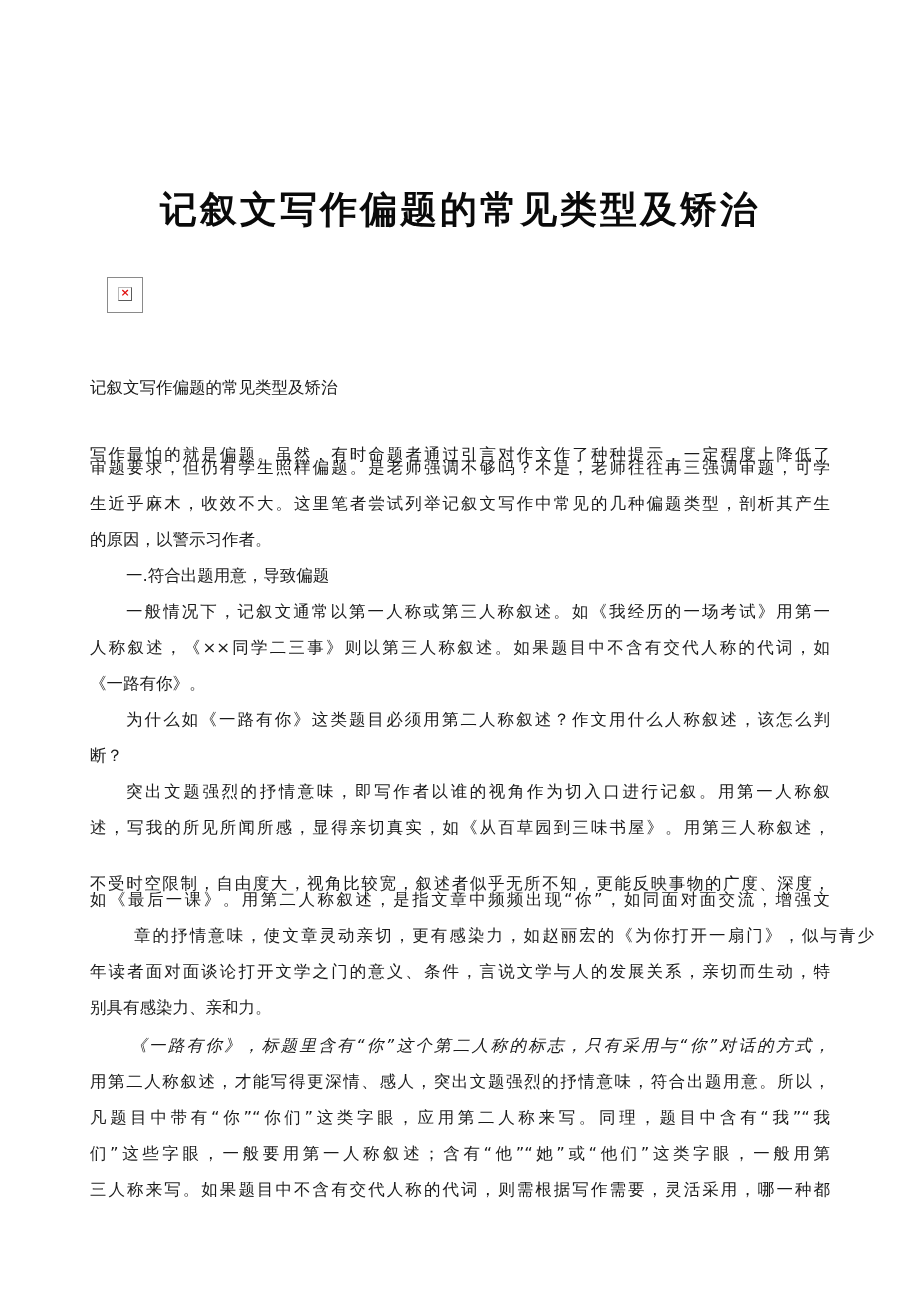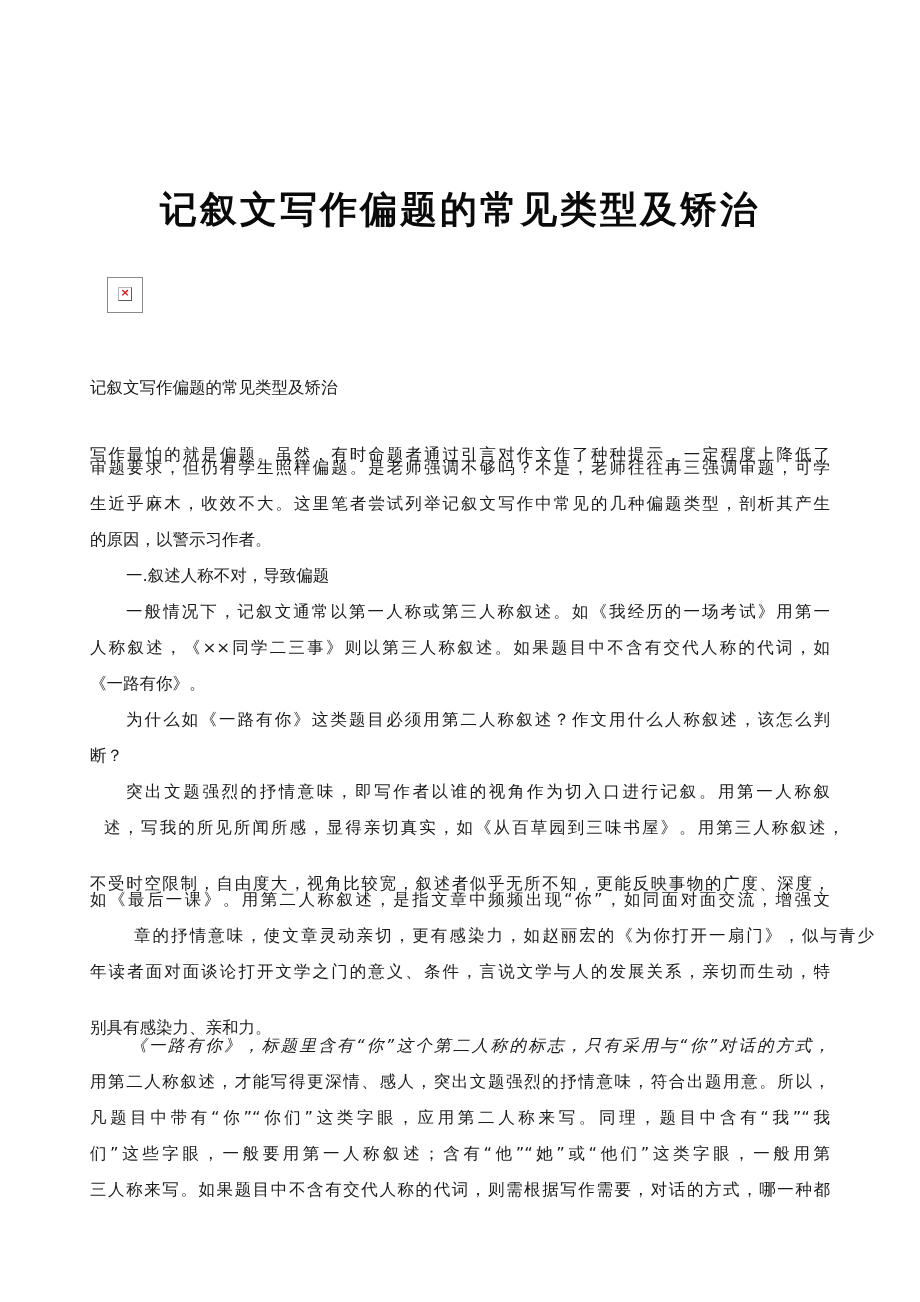--- a/index.html
+++ b/index.html
@@ -112,37 +112,37 @@
 
   <div class="body-text">
 
     <div class="line last" style="top:0px;">记叙文写作偏题的常见类型及矫治</div>
 
     <div class="line" style="top:44px;margin-top:23px;">写作最怕的就是偏题。虽然，有时命题者通过引言对作文作了种种提示，一定程度上降低了</div>
     <div class="line" style="top:80px;">审题要求，但仍有学生照样偏题。是老师强调不够吗？不是，老师往往再三强调审题，可学</div>
     <div class="line" style="top:116px;">生近乎麻木，收效不大。这里笔者尝试列举记叙文写作中常见的几种偏题类型，剖析其产生</div>
     <div class="line last" style="top:152px;">的原因，以警示习作者。</div>
 
-    <div class="line indent last" style="top:188px;">一.叙述人称不对，导致偏题</div>
+    <div class="line indent last" style="top:188px;">一.符合出题用意，导致偏题</div>
 
     <div class="line indent" style="top:224px;">一般情况下，记叙文通常以第一人称或第三人称叙述。如《我经历的一场考试》用第一</div>
     <div class="line" style="top:260px;">人称叙述，《××同学二三事》则以第三人称叙述。如果题目中不含有交代人称的代词，如</div>
     <div class="line last" style="top:296px;">《一路有你》。</div>
 
     <div class="line indent" style="top:332px;">为什么如《一路有你》这类题目必须用第二人称叙述？作文用什么人称叙述，该怎么判</div>
     <div class="line last" style="top:368px;">断？</div>
 
     <div class="line indent" style="top:404px;">突出文题强烈的抒情意味，即写作者以谁的视角作为切入口进行记叙。用第一人称叙</div>
-    <div class="line" style="top:440px;margin-left:14px;">述，写我的所见所闻所感，显得亲切真实，如《从百草园到三味书屋》。用第三人称叙述，</div>
+    <div class="line" style="top:440px;">述，写我的所见所闻所感，显得亲切真实，如《从百草园到三味书屋》。用第三人称叙述，</div>
     <div class="line" style="top:476px;margin-top:20px;">不受时空限制，自由度大，视角比较宽，叙述者似乎无所不知，更能反映事物的广度、深度，</div>
     <div class="line" style="top:512px;">如《最后一课》。用第二人称叙述，是指文章中频频出现“你”，如同面对面交流，增强文</div>
     <div class="line" style="top:548px;margin-left:44px;">章的抒情意味，使文章灵动亲切，更有感染力，如赵丽宏的《为你打开一扇门》，似与青少</div>
     <div class="line" style="top:584px;">年读者面对面谈论打开文学之门的意义、条件，言说文学与人的发展关系，亲切而生动，特</div>
-    <div class="line last" style="top:620px;margin-top:20px;">别具有感染力、亲和力。</div>
+    <div class="line last" style="top:620px;">别具有感染力、亲和力。</div>
 
     <div class="line indent-small" style="top:658px;">《一路有你》，标题里含有“你”这个第二人称的标志，只有采用与“你”对话的方式，</div>
     <div class="line" style="top:694px;">用第二人称叙述，才能写得更深情、感人，突出文题强烈的抒情意味，符合出题用意。所以，</div>
     <div class="line" style="top:730px;">凡题目中带有“你”“你们”这类字眼，应用第二人称来写。同理，题目中含有“我”“我</div>
     <div class="line" style="top:766px;">们”这些字眼，一般要用第一人称叙述；含有“他”“她”或“他们”这类字眼，一般用第</div>
-    <div class="line" style="top:802px;">三人称来写。如果题目中不含有交代人称的代词，则需根据写作需要，对话的方式，哪一种都</div>
+    <div class="line" style="top:802px;">三人称来写。如果题目中不含有交代人称的代词，则需根据写作需要，灵活采用，哪一种都</div>
   </div>
 
 </div>
 
 </body></html>

